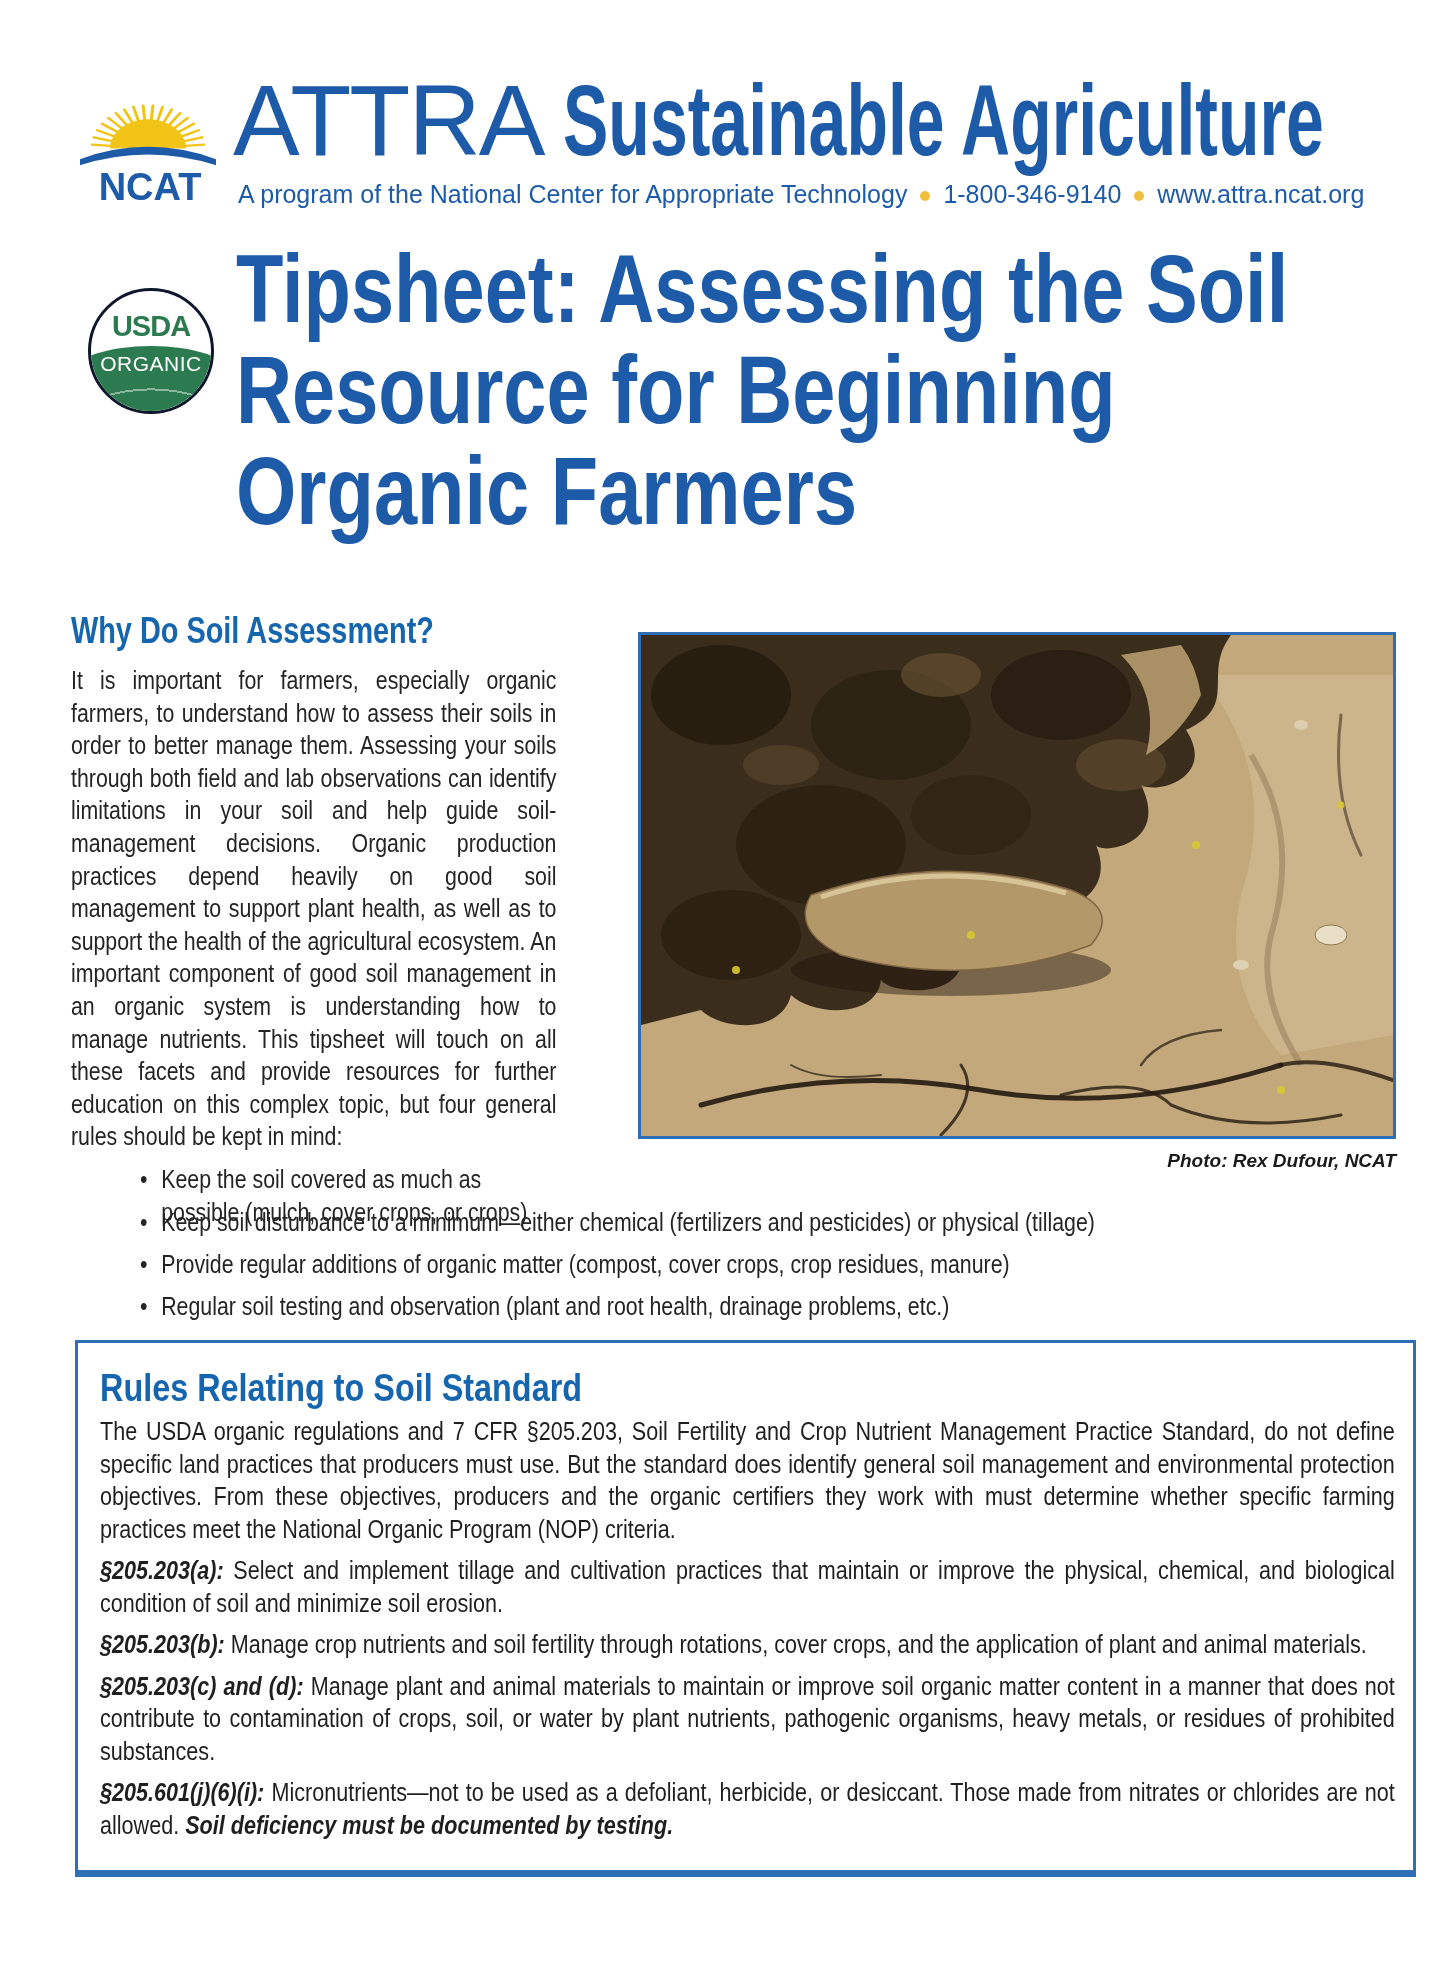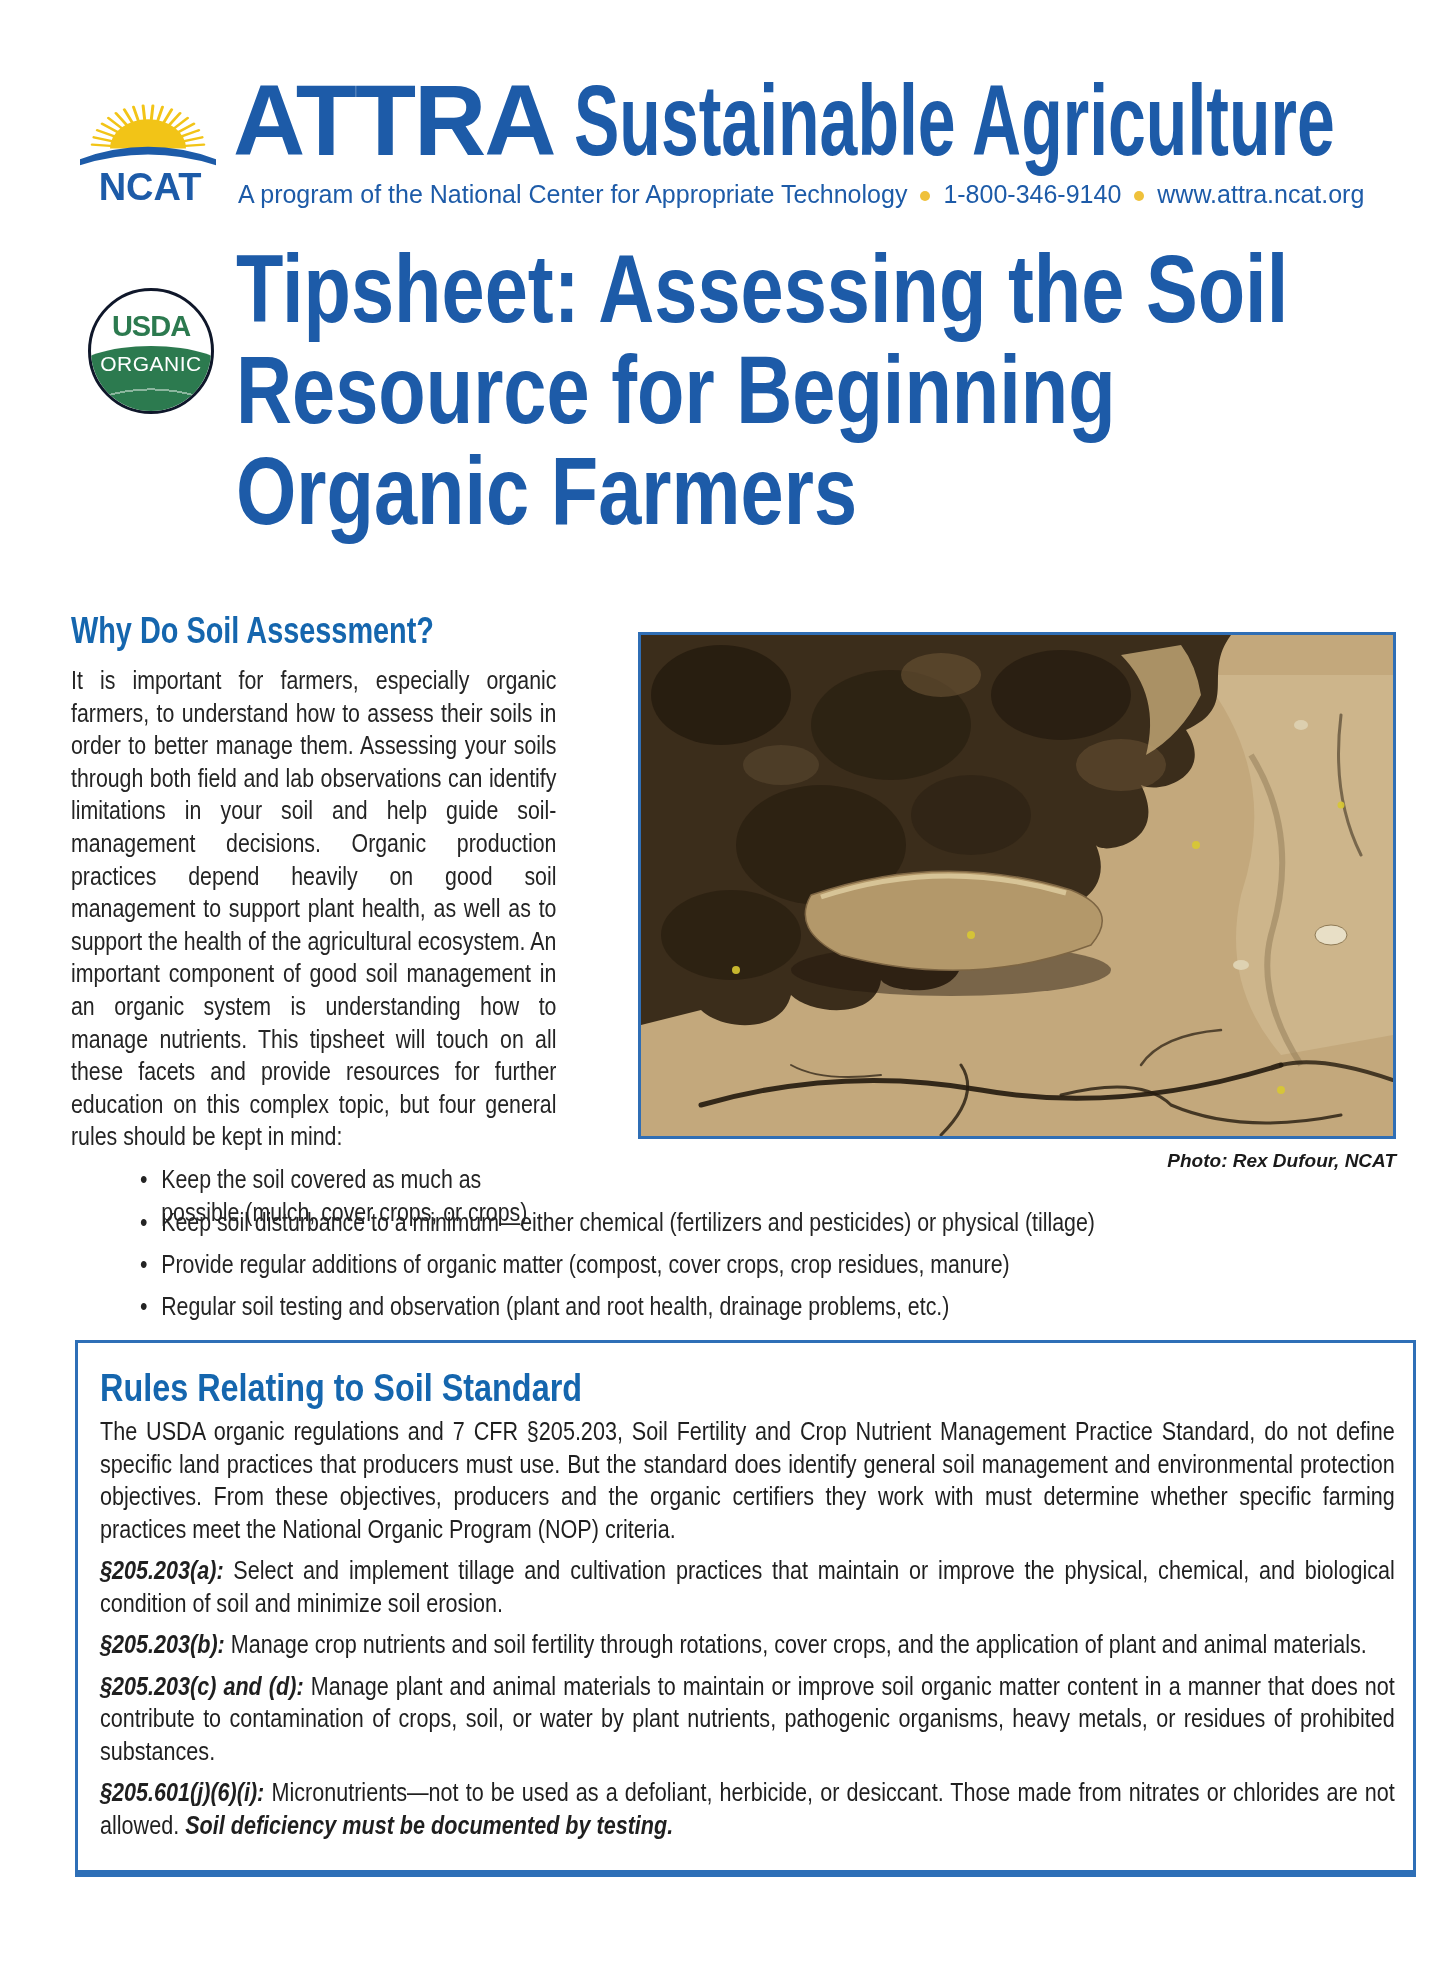--- a/index.html
+++ b/index.html
@@ -12,21 +12,21 @@
   
   .sun-wrap{position:absolute;left:50px;top:84px;width:140px;height:92px;}
   .ncat-word{
     position:absolute;left:56px;top:166px;width:132px;text-align:center;
     font-size:38px;font-weight:bold;color:#1d5ba8;letter-spacing:0px;
   }
   .brand{
     position:absolute;left:205px;top:70px;white-space:nowrap;
     font-size:100px;line-height:100px;color:#1d5ba8;display:flex;align-items:baseline;
   }
-  .brand-attra{font-weight:bold;letter-spacing:-2px;}
+  .brand-attra{font-weight:normal;letter-spacing:-2px;}
   .brand-rest{font-weight:bold;margin-left:20px;transform:scaleX(0.68);transform-origin:0 100%;}
   .tagline{
     position:absolute;left:210px;top:180px;white-space:nowrap;
     font-size:25px;color:#1d5ba8;
   }
   .dot{display:inline-block;width:10px;height:10px;border-radius:50%;
     background:#efc13b;margin:0 13px;vertical-align:middle;}
 
   
   .seal{

